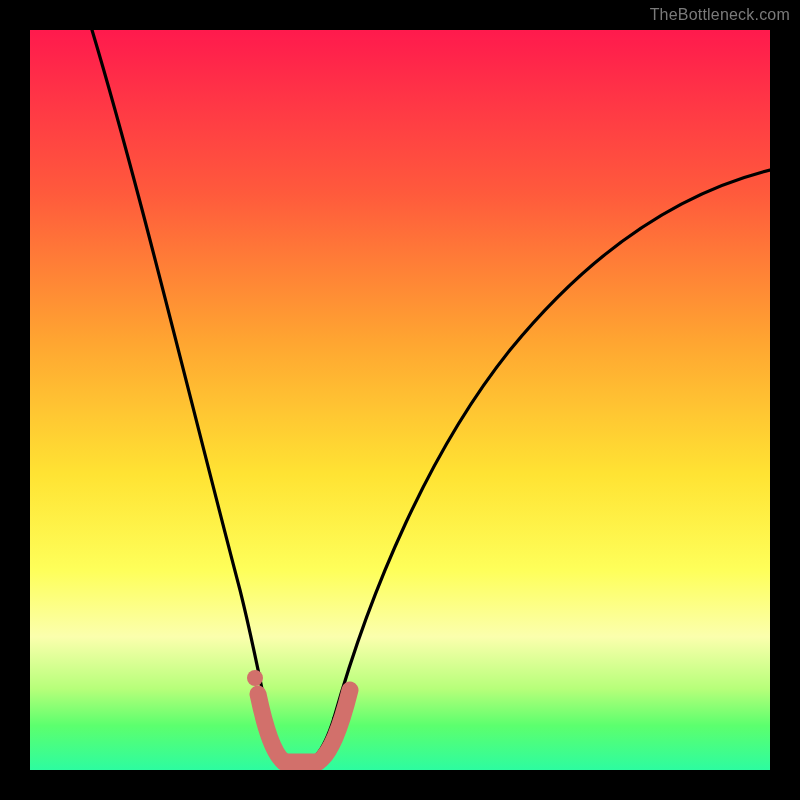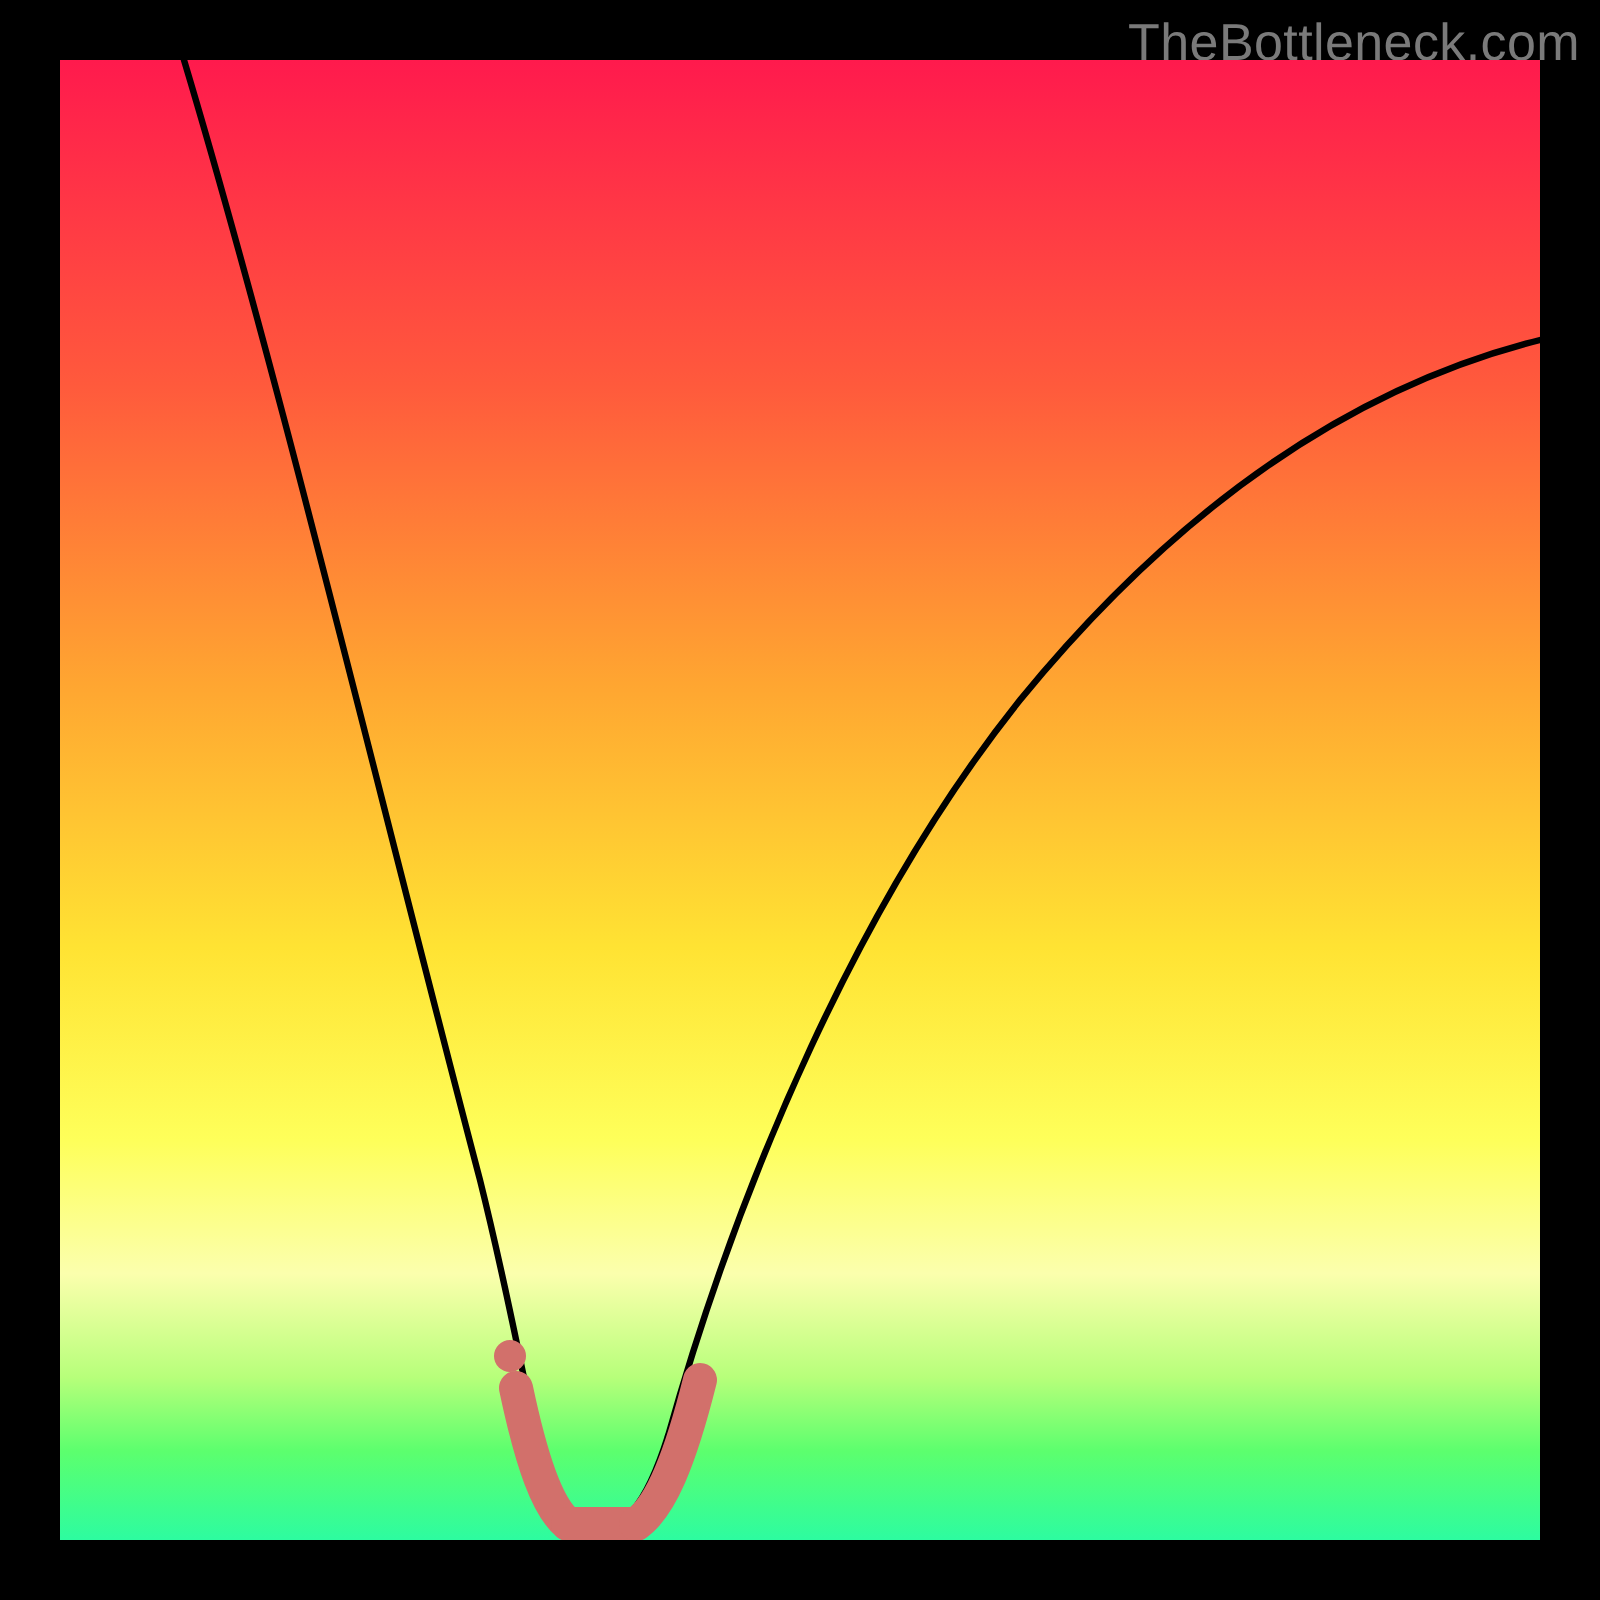--- a/index.html
+++ b/index.html
@@ -36,21 +36,21 @@
       #b7ff7a 89%,
       #5cff6e 94%,
       #2dfca0 100%
     );
   }
   .watermark {
     position: absolute;
     top: 6px;
     right: 10px;
     color: #7a7a7a;
-    font-size: 26px;
+    font-size: 16px;
     letter-spacing: 0.2px;
     font-weight: 500;
   }
   svg.curve {
     position: absolute;
     left: 0;
     top: 0;
     width: 740px;
     height: 740px;
   }

